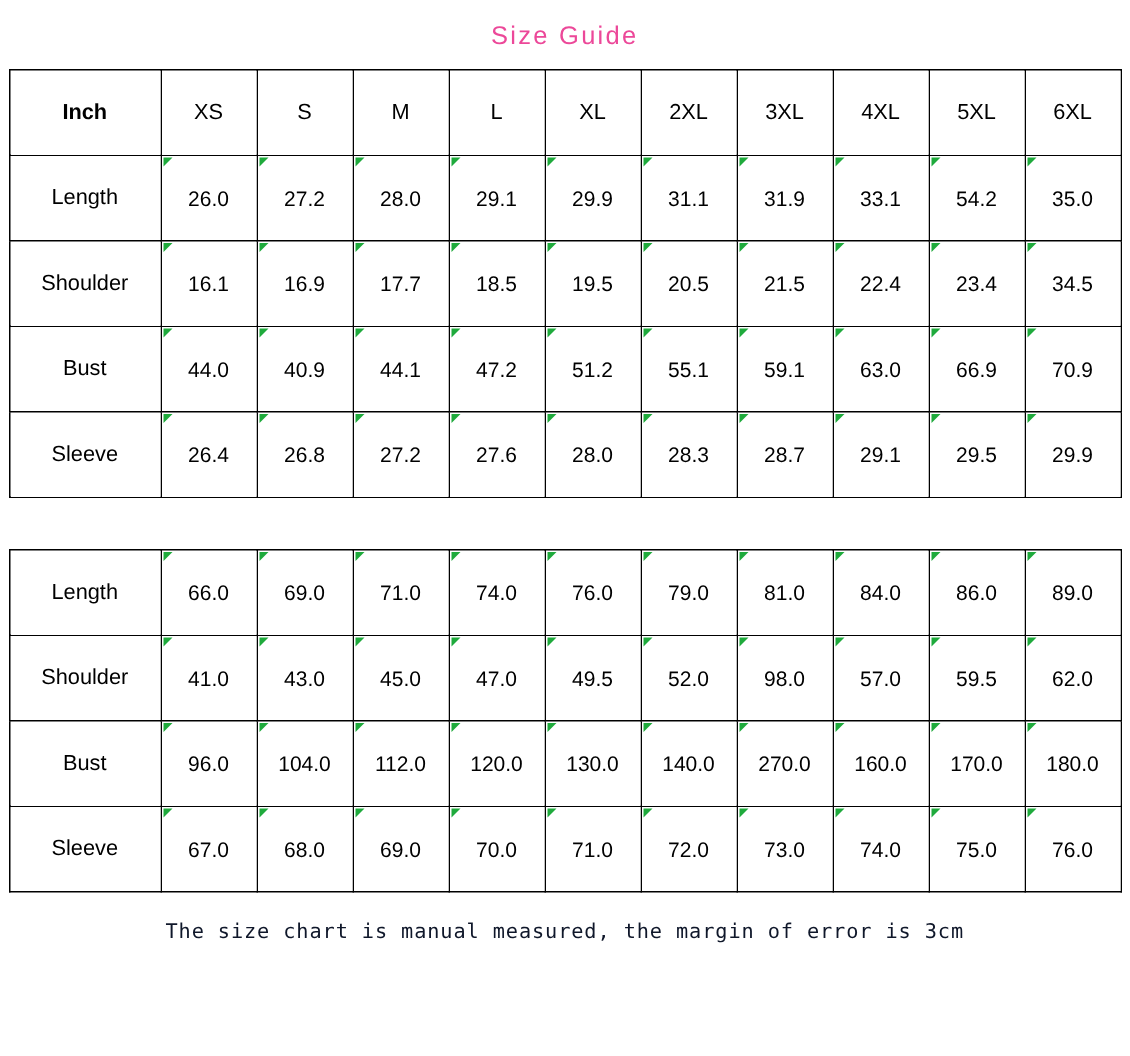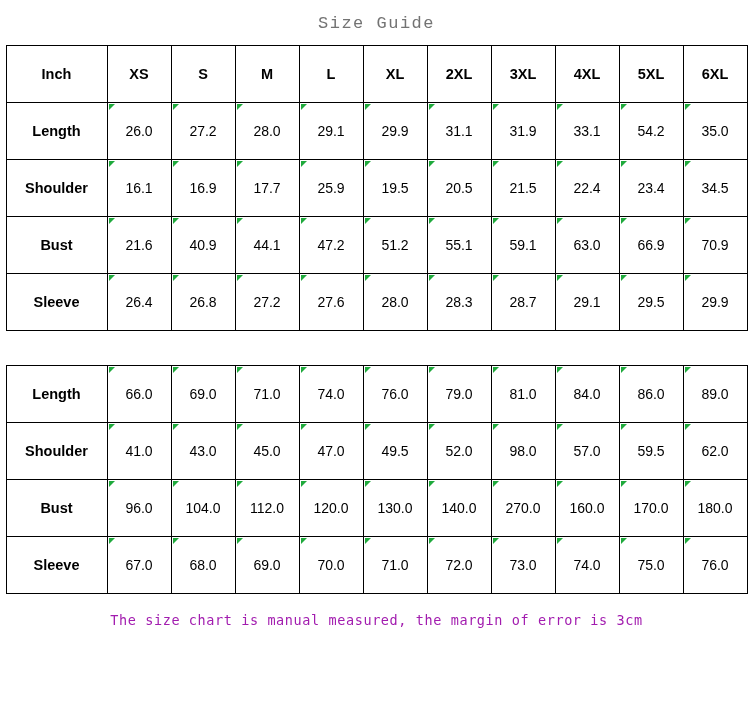--- a/index.html
+++ b/index.html
@@ -16,45 +16,45 @@
     overflow: hidden;
   }
   .page {
     width: 753px;
     height: 704px;
     box-sizing: border-box;
     display: flex;
     flex-direction: column;
   }
   .title {
-    font-family: Liberation Mono, monospace;
+    font-family: Liberation Sans, sans-serif;
     font-size: 17px;
     letter-spacing: 1.5px;
     text-align: center;
     padding: 14px 0 12px 0;
-    color: #737373;
+    color: #ec4899;
   }
   table.size-table {
     border-collapse: collapse;
     width: 742px;
     margin: 0 auto;
     table-layout: fixed;
   }
   table.size-table td {
     border: 1px solid #000000;
     height: 54px;
     text-align: center;
     vertical-align: middle;
     font-size: 14px;
     position: relative;
     background: #ffffff;
   }
   table.size-table td.head-cell,
   table.size-table td.row-label {
-    font-weight: bold;
+    font-weight: normal;
     font-size: 14.5px;
   }
   table.size-table td.unit-cell {
     font-weight: bold;
     font-size: 14.5px;
   }
   table.size-table col.label-col {
     width: 101px;
   }
   
@@ -70,21 +70,21 @@
   }
   .gap {
     height: 34px;
   }
   .footnote {
     font-family: "DejaVu Sans Mono", monospace;
     font-size: 13.5px;
     letter-spacing: 0.6px;
     text-align: center;
     padding-top: 18px;
-    color: #a21caf;
+    color: #0f172a;
   }
 </style>
 </head>
 <body>
 
 <div class="page">
 
   <div class="title">Size Guide</div>
 
   <table class="size-table">
@@ -126,31 +126,31 @@
         <td class="marked">31.9</td>
         <td class="marked">33.1</td>
         <td class="marked">54.2</td>
         <td class="marked">35.0</td>
       </tr>
       <tr>
         <td class="row-label">Shoulder</td>
         <td class="marked">16.1</td>
         <td class="marked">16.9</td>
         <td class="marked">17.7</td>
-        <td class="marked">25.9</td>
+        <td class="marked">18.5</td>
         <td class="marked">19.5</td>
         <td class="marked">20.5</td>
         <td class="marked">21.5</td>
         <td class="marked">22.4</td>
         <td class="marked">23.4</td>
         <td class="marked">34.5</td>
       </tr>
       <tr>
         <td class="row-label">Bust</td>
-        <td class="marked">21.6</td>
+        <td class="marked">44.0</td>
         <td class="marked">40.9</td>
         <td class="marked">44.1</td>
         <td class="marked">47.2</td>
         <td class="marked">51.2</td>
         <td class="marked">55.1</td>
         <td class="marked">59.1</td>
         <td class="marked">63.0</td>
         <td class="marked">66.9</td>
         <td class="marked">70.9</td>
       </tr>

